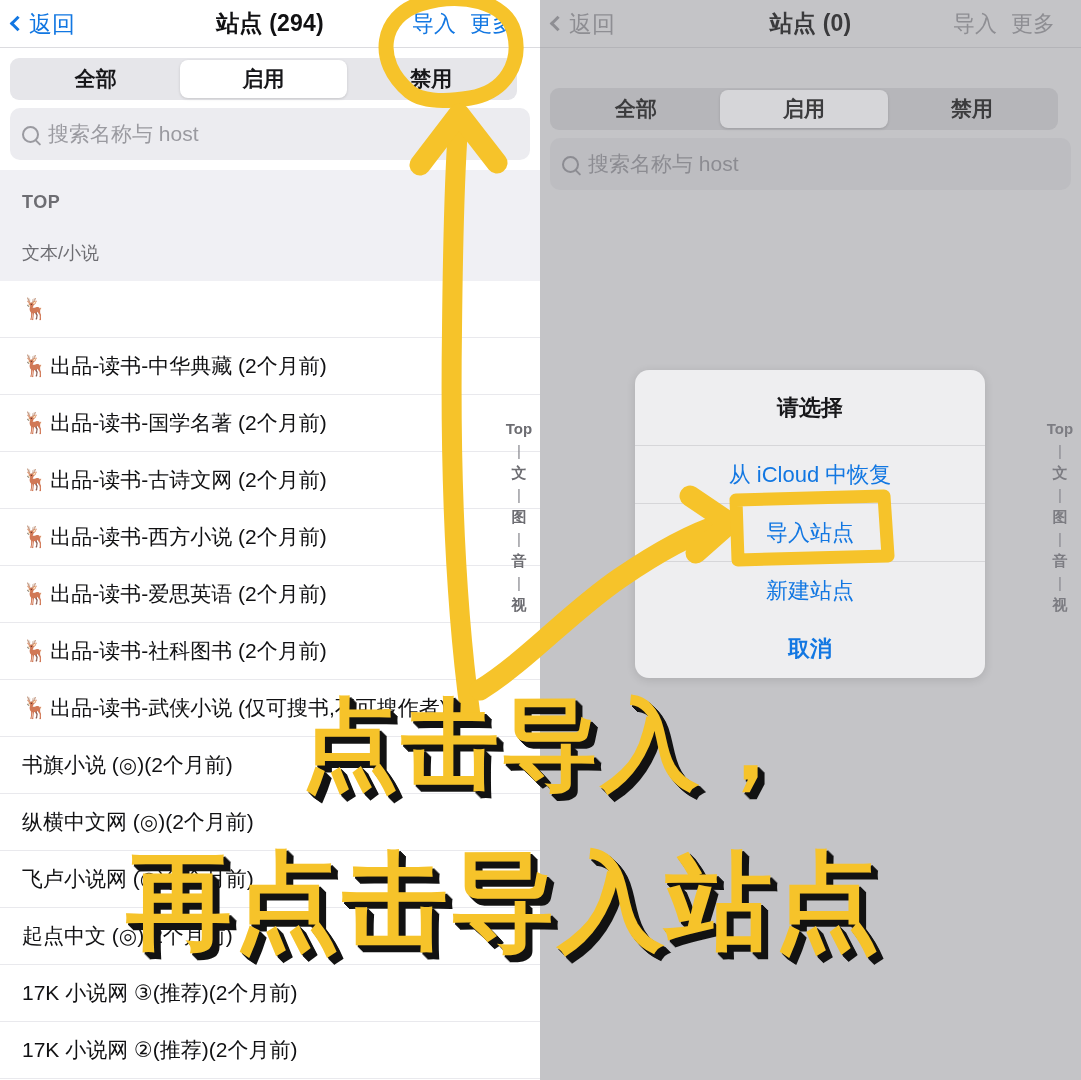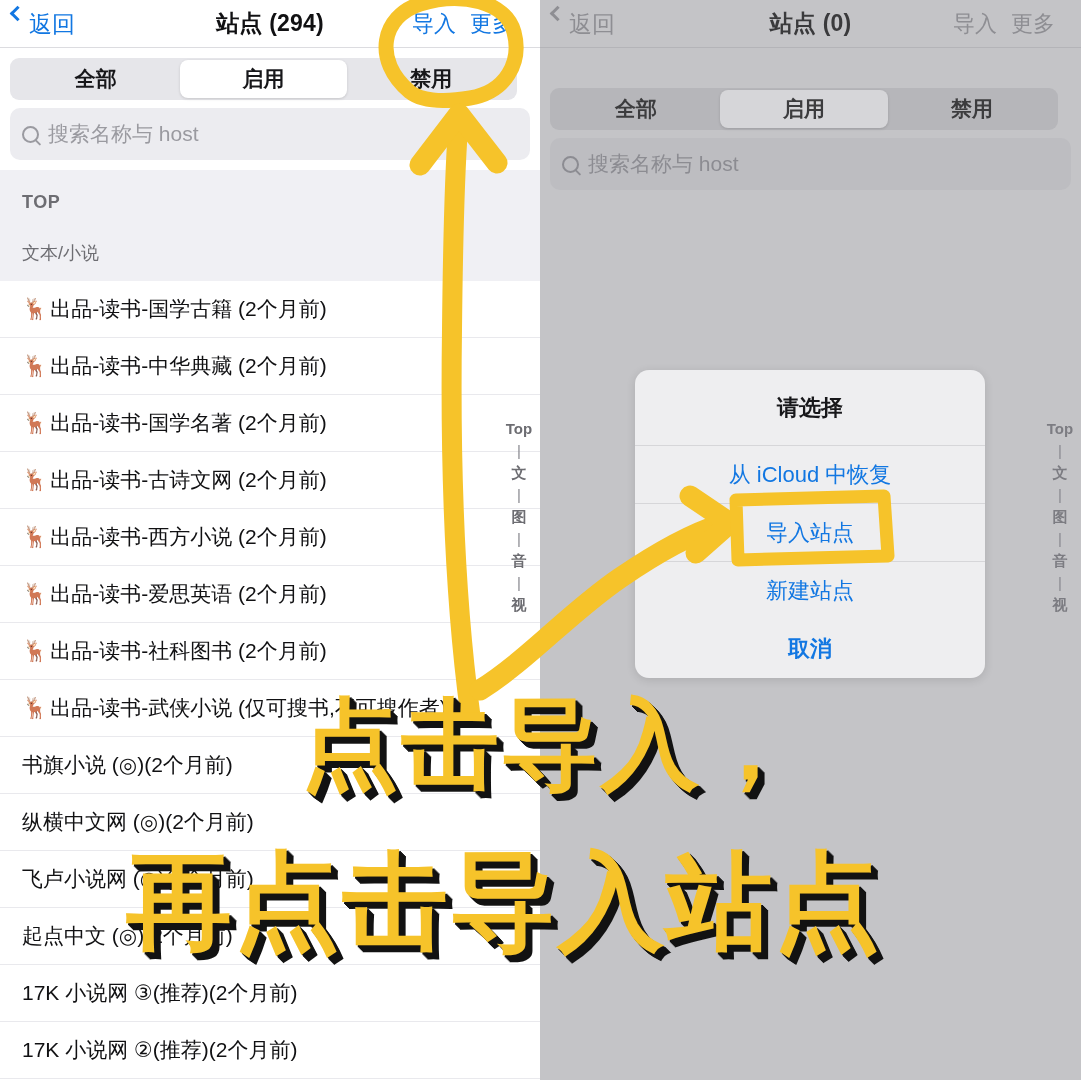--- a/index.html
+++ b/index.html
@@ -9,21 +9,21 @@
   #stage { position:relative; width:1081px; height:1080px; overflow:hidden; background:#fff; }
 
   
   .panel { position:absolute; top:0; height:1080px; overflow:hidden; }
   #panel-left  { left:0;   width:540px; background:#ffffff; }
   #panel-right { left:540px; width:541px; background:#c4c4c7; }
 
   
   .navbar { position:relative; height:48px; background:#ffffff; border-bottom:1px solid #dcdce0; }
   #panel-right .navbar { background:#c4c4c7; border-bottom:1px solid #b4b4b8; }
-  .nav-back { position:absolute; left:12px; top:9px; display:flex; gap:4px;
+  .nav-back { position:absolute; left:12px; top:9px; display:flex; align-items:center; gap:4px;
     color:#1277e2; font-size:23px; font-weight:400; line-height:30px; }
   #panel-right .nav-back { color:#8e8e93; }
   .chev { display:inline-block; width:11px; height:11px; border-left:3.4px solid currentColor;
     border-bottom:3.4px solid currentColor; transform:rotate(45deg); margin-right:2px; position:relative; top:-1px; }
   .nav-title { position:absolute; left:0; right:0; top:8px; text-align:center;
     font-size:23px; font-weight:700; color:#111113; letter-spacing:.2px; }
   #panel-right .nav-title { color:#3a3a3c; }
   .nav-actions { position:absolute; right:26px; top:9px; display:flex; gap:14px;
     font-size:22px; color:#1277e2; line-height:30px; }
   #panel-right .nav-actions { color:#8e8e93; }
@@ -124,21 +124,20 @@
     </div>
 
     <div class="topblock">
       <div class="top-label">TOP</div>
       <div class="cat-label">文本/小说</div>
     </div>
 
     <div class="list" id="left-list">
         <div class="row">
           <span class="deer">🦌</span>
-          <span>出品-读书-国学古籍 (2个月前)</span>
         </div>
         <div class="row">
           <span class="deer">🦌</span>
           <span>出品-读书-中华典藏 (2个月前)</span>
         </div>
         <div class="row">
           <span class="deer">🦌</span>
           <span>出品-读书-国学名著 (2个月前)</span>
         </div>
         <div class="row">

